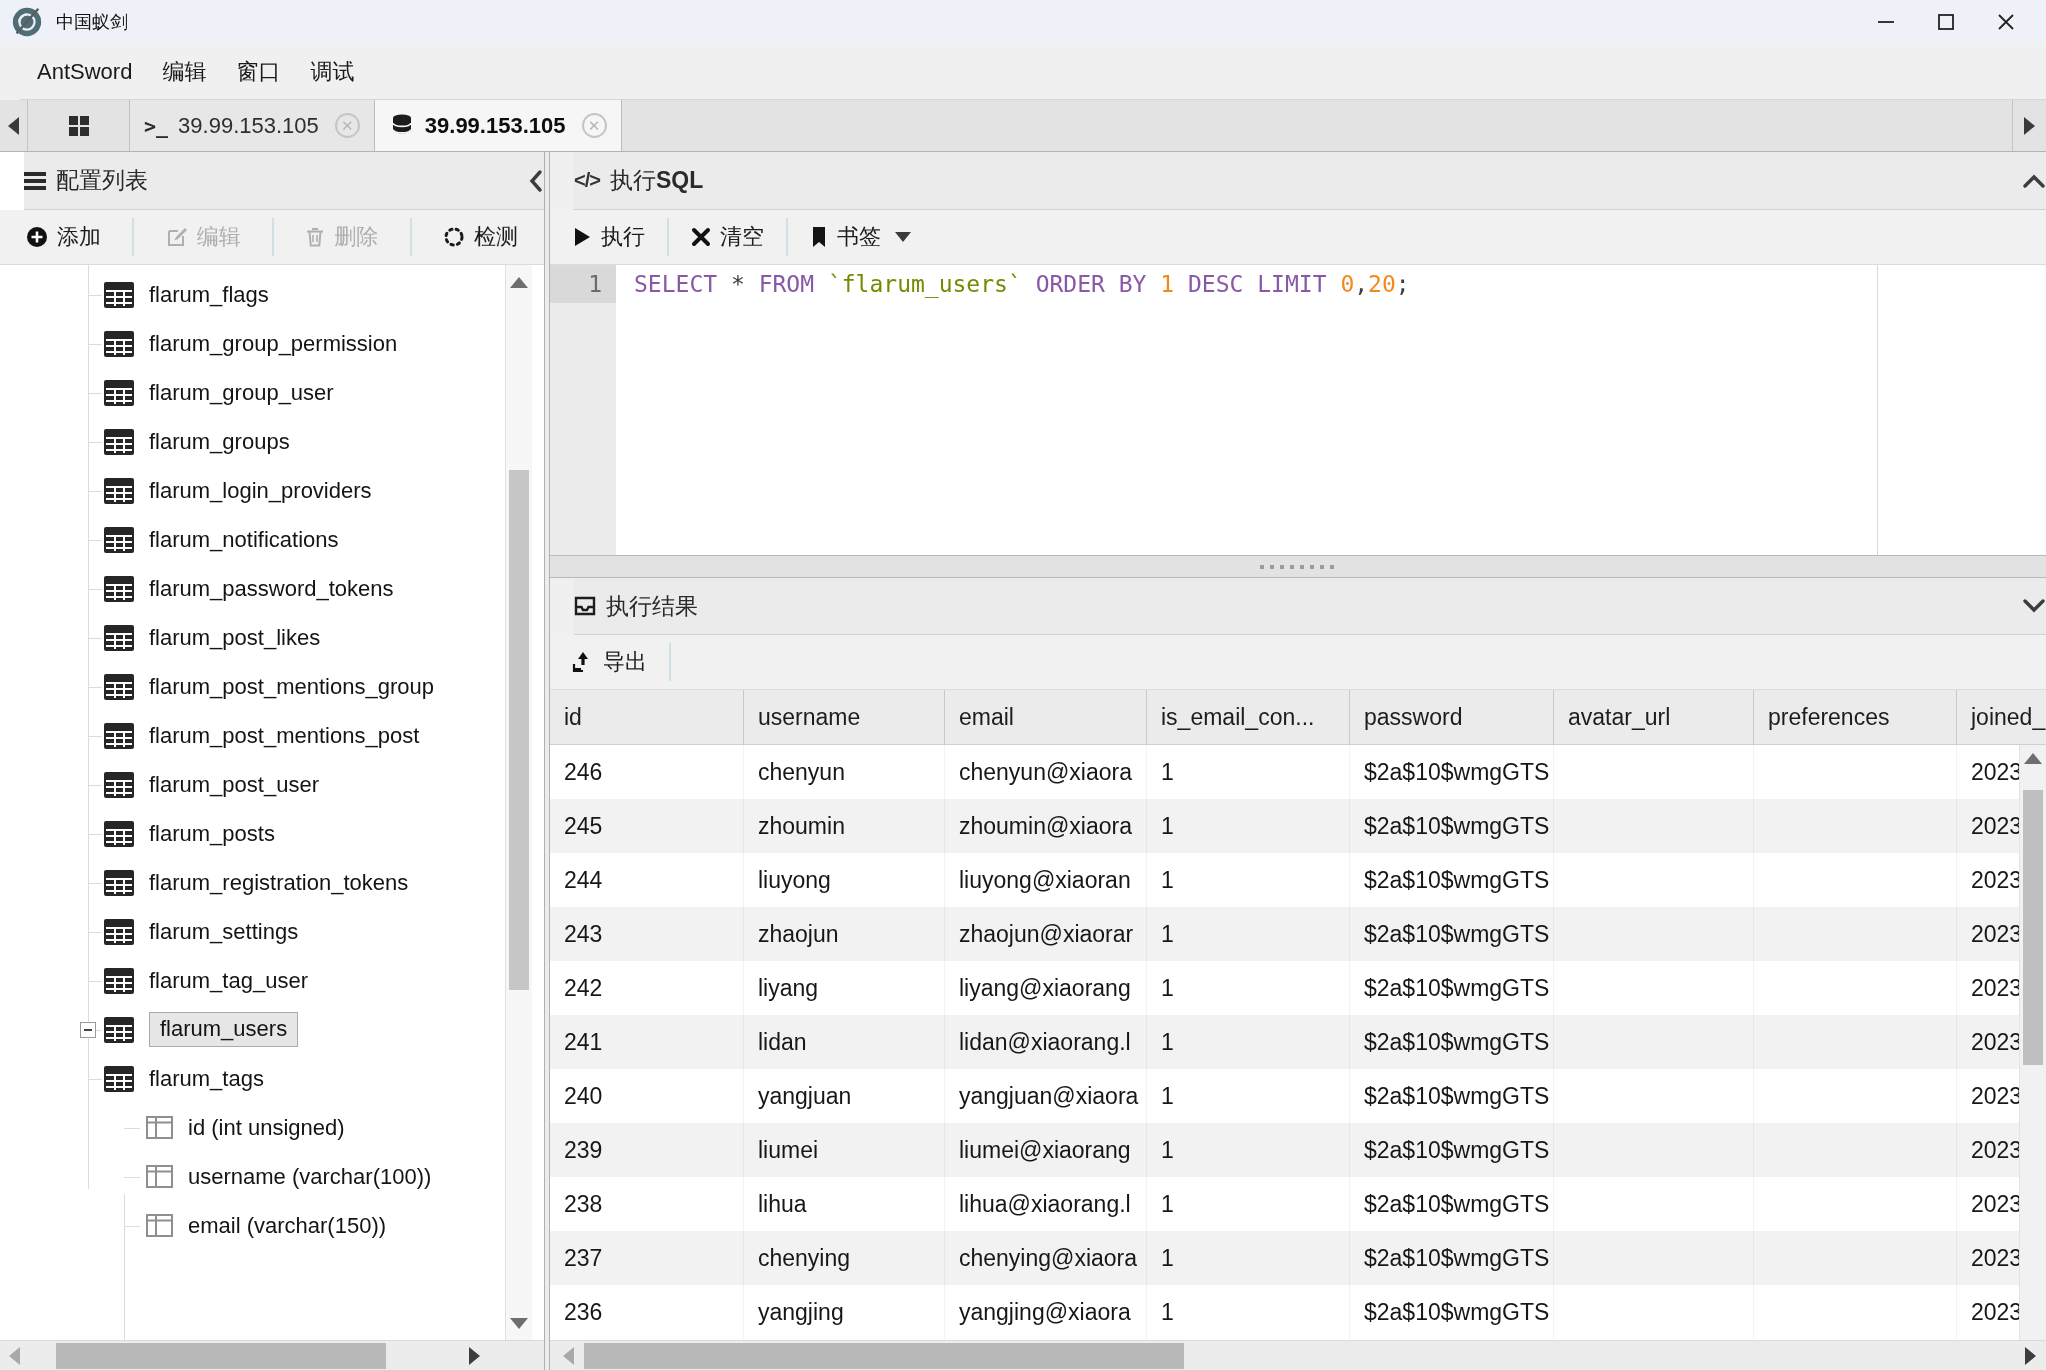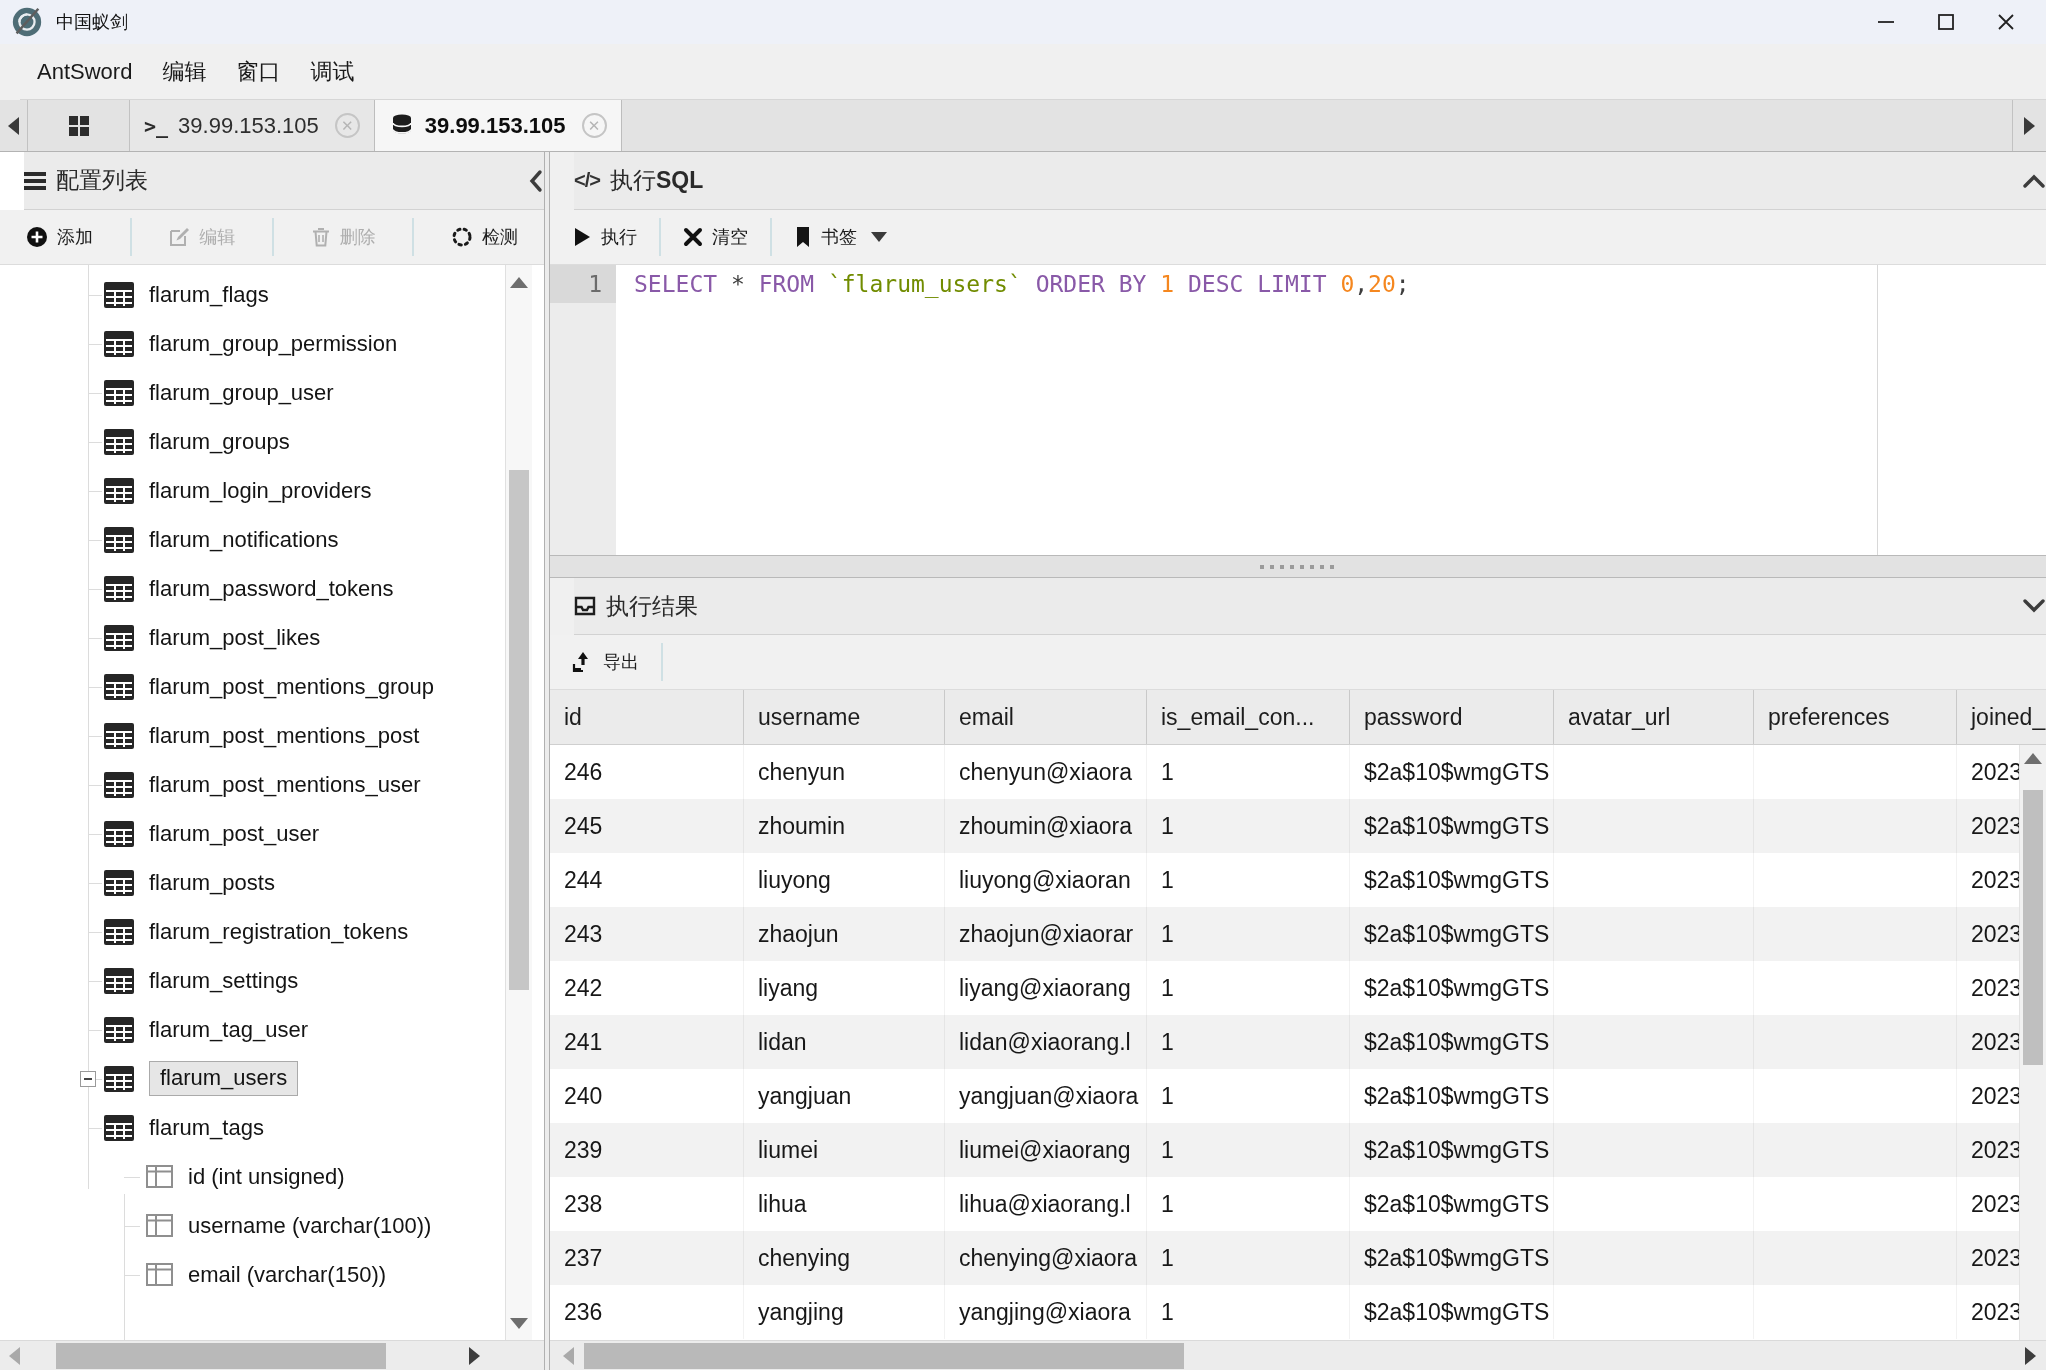--- a/index.html
+++ b/index.html
@@ -41,21 +41,21 @@
 
   
   .panel-header { height:58px; background:#ebebeb; border-bottom:1px solid #d2d2d2; display:flex; align-items:center; padding:0 0; flex:0 0 auto;margin-left:24px; }
   .panel-header .ph-icon { margin-right:10px; display:flex; align-items:center; }
   .ph-title { font-size:23px; font-weight:500; color:#2a2a2a; }
   .ph-title b { font-weight:700; }
   .ph-spacer { flex:1; }
   .code-glyph { font-size:20px; font-weight:700; color:#333; letter-spacing:-1px; }
 
   .toolbar { height:55px; background:#f1f1f1; border-bottom:1px solid #dcdcdc; display:flex; align-items:center; flex:0 0 auto; }
-  .tb-btn { display:flex; align-items:center; font-size:18px; padding:0 22px; height:100%; color:#1c1c1c; }
+  .tb-btn { display:flex; align-items:center; font-size:22px; padding:0 22px; height:100%; color:#1c1c1c; }
   .tb-btn .ic { margin-right:9px; display:flex; align-items:center; }
   .tb-btn.disabled { color:#aeaeae; }
   .tb-sep { width:2px; height:38px; background:#cfe0e4; flex:0 0 auto; }
   .left-panel .toolbar { justify-content:space-between; padding:0 4px; }
   .caret-down { width:0; height:0; border-left:8px solid transparent; border-right:8px solid transparent; border-top:10px solid #3a3a3a; margin-left:14px; }
 
   
   .tree-wrap { flex:1; position:relative; overflow:hidden; background:#fff; }
   .tree { position:absolute; inset:0 40px 0 0; padding-top:5px; overflow:hidden; }
   .vline-root { position:absolute; left:88px; top:0; width:1px; height:924px; background:#dcdcdc; }
@@ -354,30 +354,20 @@
     <span class="stub"></span>
     <span class="t-icon">
       <svg width="30" height="26" viewBox="0 0 30 26">
         <rect x="0" y="0" width="30" height="26" rx="2" fill="#262626"></rect>
         <path d="M2 9 h26 M2 15 h26 M2 21 h26 M11 9 v15 M20 9 v15" stroke="#fff" stroke-width="2"></path>
       </svg>
     </span>
     <span>flarum_post_mentions_post</span>
   </div>
 
-  <div class="tree-row">
-    <span class="stub"></span>
-    <span class="t-icon">
-      <svg width="30" height="26" viewBox="0 0 30 26">
-        <rect x="0" y="0" width="30" height="26" rx="2" fill="#262626"></rect>
-        <path d="M2 9 h26 M2 15 h26 M2 21 h26 M11 9 v15 M20 9 v15" stroke="#fff" stroke-width="2"></path>
-      </svg>
-    </span>
-    <span>flarum_post_mentions_user</span>
-  </div>
 
   <div class="tree-row">
     <span class="stub"></span>
     <span class="t-icon">
       <svg width="30" height="26" viewBox="0 0 30 26">
         <rect x="0" y="0" width="30" height="26" rx="2" fill="#262626"></rect>
         <path d="M2 9 h26 M2 15 h26 M2 21 h26 M11 9 v15 M20 9 v15" stroke="#fff" stroke-width="2"></path>
       </svg>
     </span>
     <span>flarum_post_user</span>

